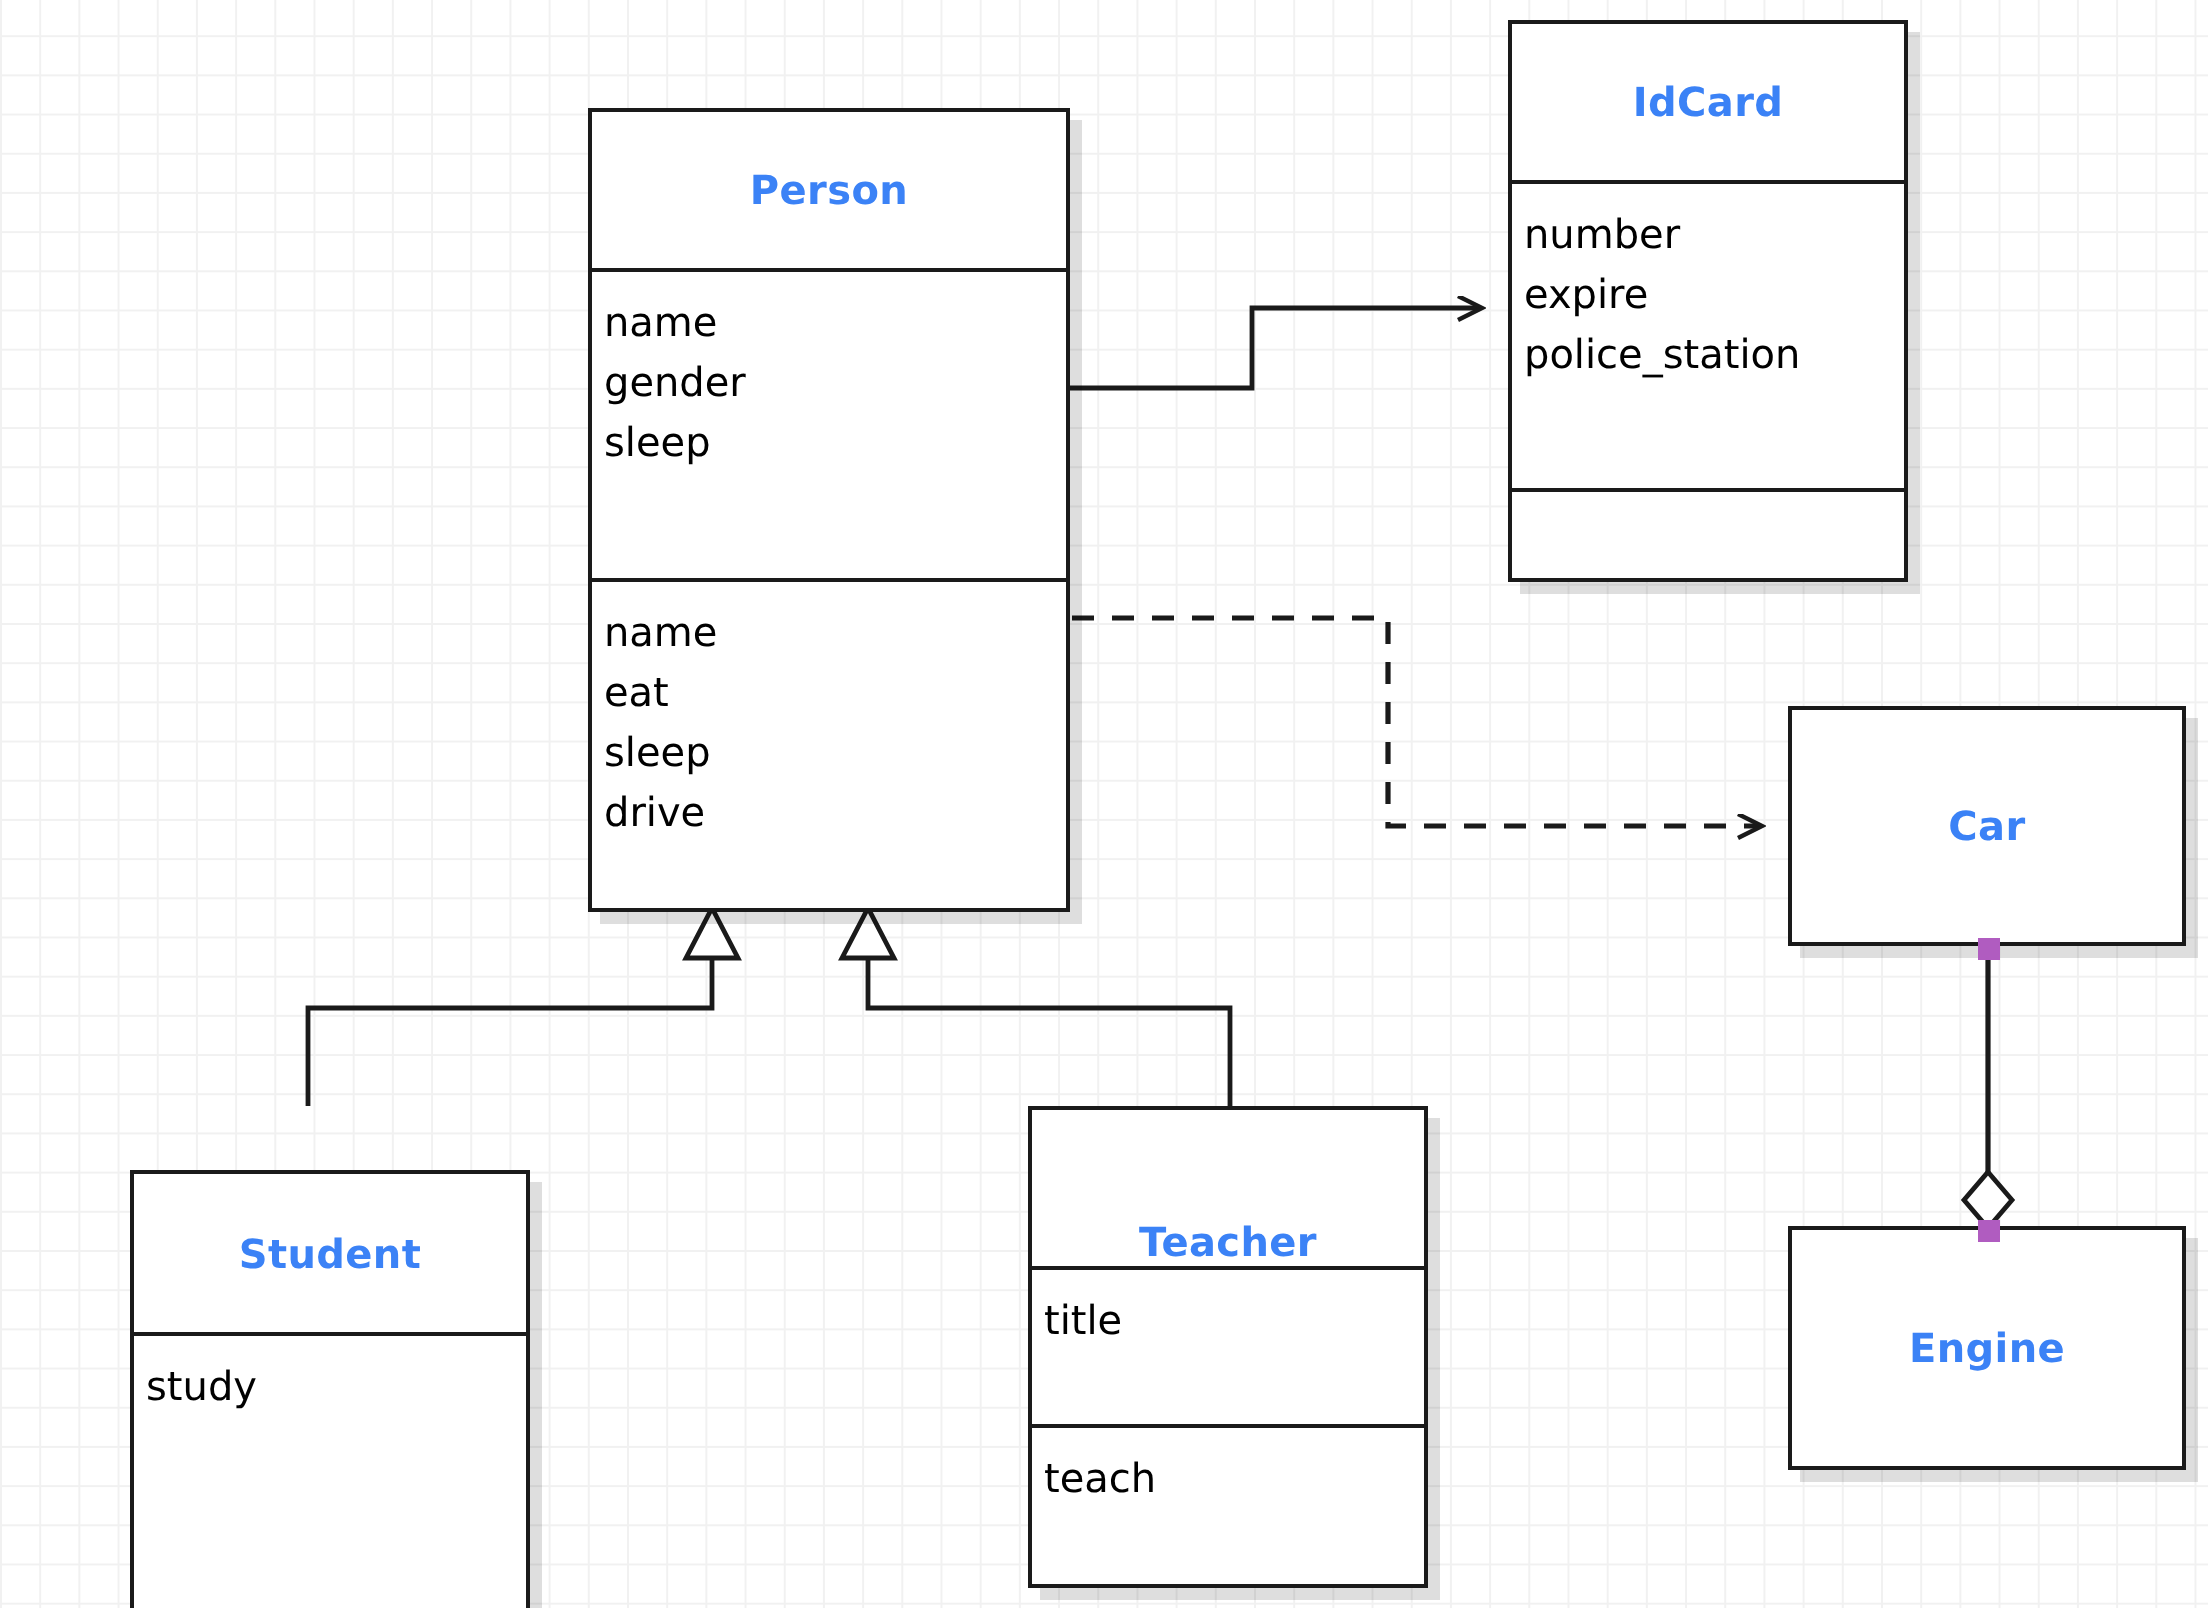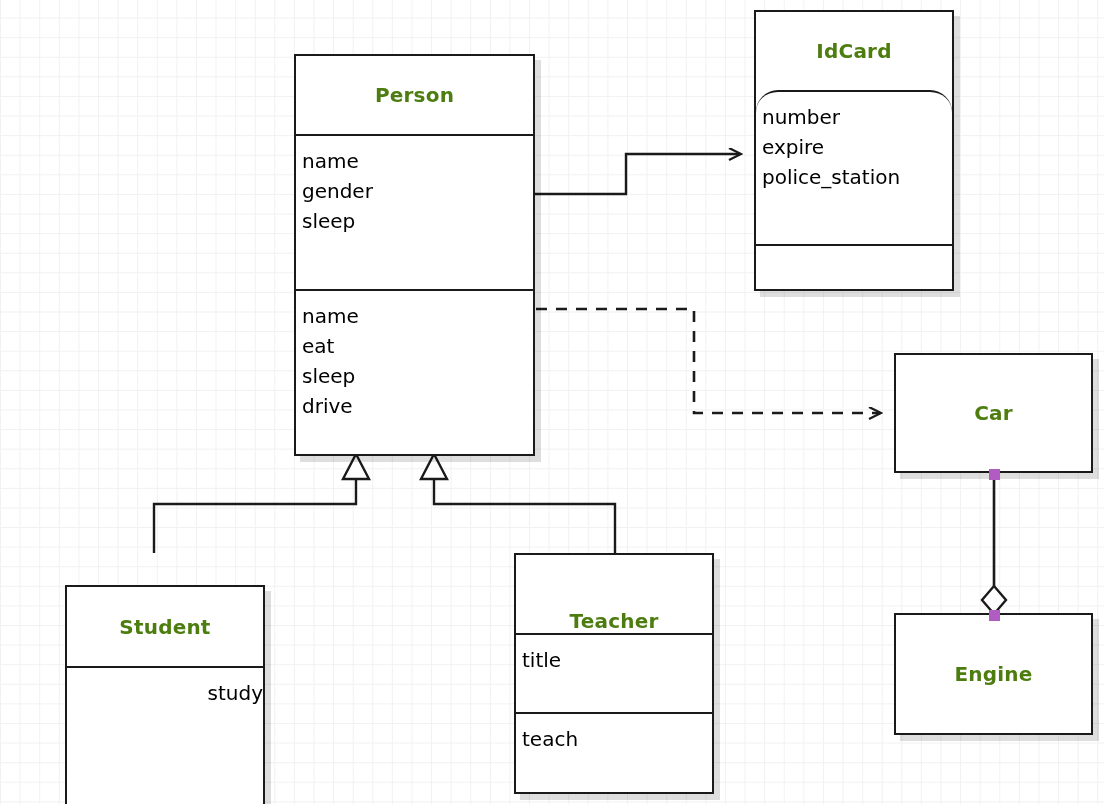--- a/index.html
+++ b/index.html
@@ -46,21 +46,21 @@
   }
   .compartment + .compartment {
     border-top: 2px solid #1a1a1a;
   }
   .cmp-title {
     display: flex;
     align-items: center;
     justify-content: center;
     font-weight: bold;
     font-size: 20px;
-    color: #4d7c0f;
+    color: #3b82f6;
     letter-spacing: 0.2px;
   }
   .cmp-list {
     padding: 10px 0 0 6px;
     font-size: 20px;
     color: #000000;
     line-height: 30px;
   }
   .cmp-list .row {
     white-space: nowrap;
@@ -126,33 +126,33 @@
       <div class="row">eat</div>
       <div class="row">sleep</div>
       <div class="row">drive</div>
     </div>
   </div>
 
   <div class="uml-class" style="left:754px; top:10px; width:200px; height:281px;">
     <div class="compartment cmp-title" style="height:79px;">
       <span>IdCard</span>
     </div>
-    <div class="compartment cmp-list" style="height:156px;border-radius:22px;">
+    <div class="compartment cmp-list" style="height:156px;">
       <div class="row">number</div>
       <div class="row">expire</div>
       <div class="row">police_station</div>
     </div>
     <div class="compartment cmp-empty" style="height:46px;"></div>
   </div>
 
   <div class="uml-class" style="left:65px; top:553px; width:200px; height:241px;margin-top:32px;">
     <div class="compartment cmp-title" style="height:79px;">
       <span>Student</span>
     </div>
-    <div class="compartment cmp-list" style="height:81px;text-align:right;">
+    <div class="compartment cmp-list" style="height:81px;">
       <div class="row">study</div>
     </div>
   </div>
 
   <div class="uml-class" style="left:514px; top:553px; width:200px; height:241px;">
     <div class="compartment cmp-title" style="height:79px;align-items:flex-end;">
       <span>Teacher</span>
     </div>
     <div class="compartment cmp-list" style="height:81px;">
       <div class="row">title</div>

